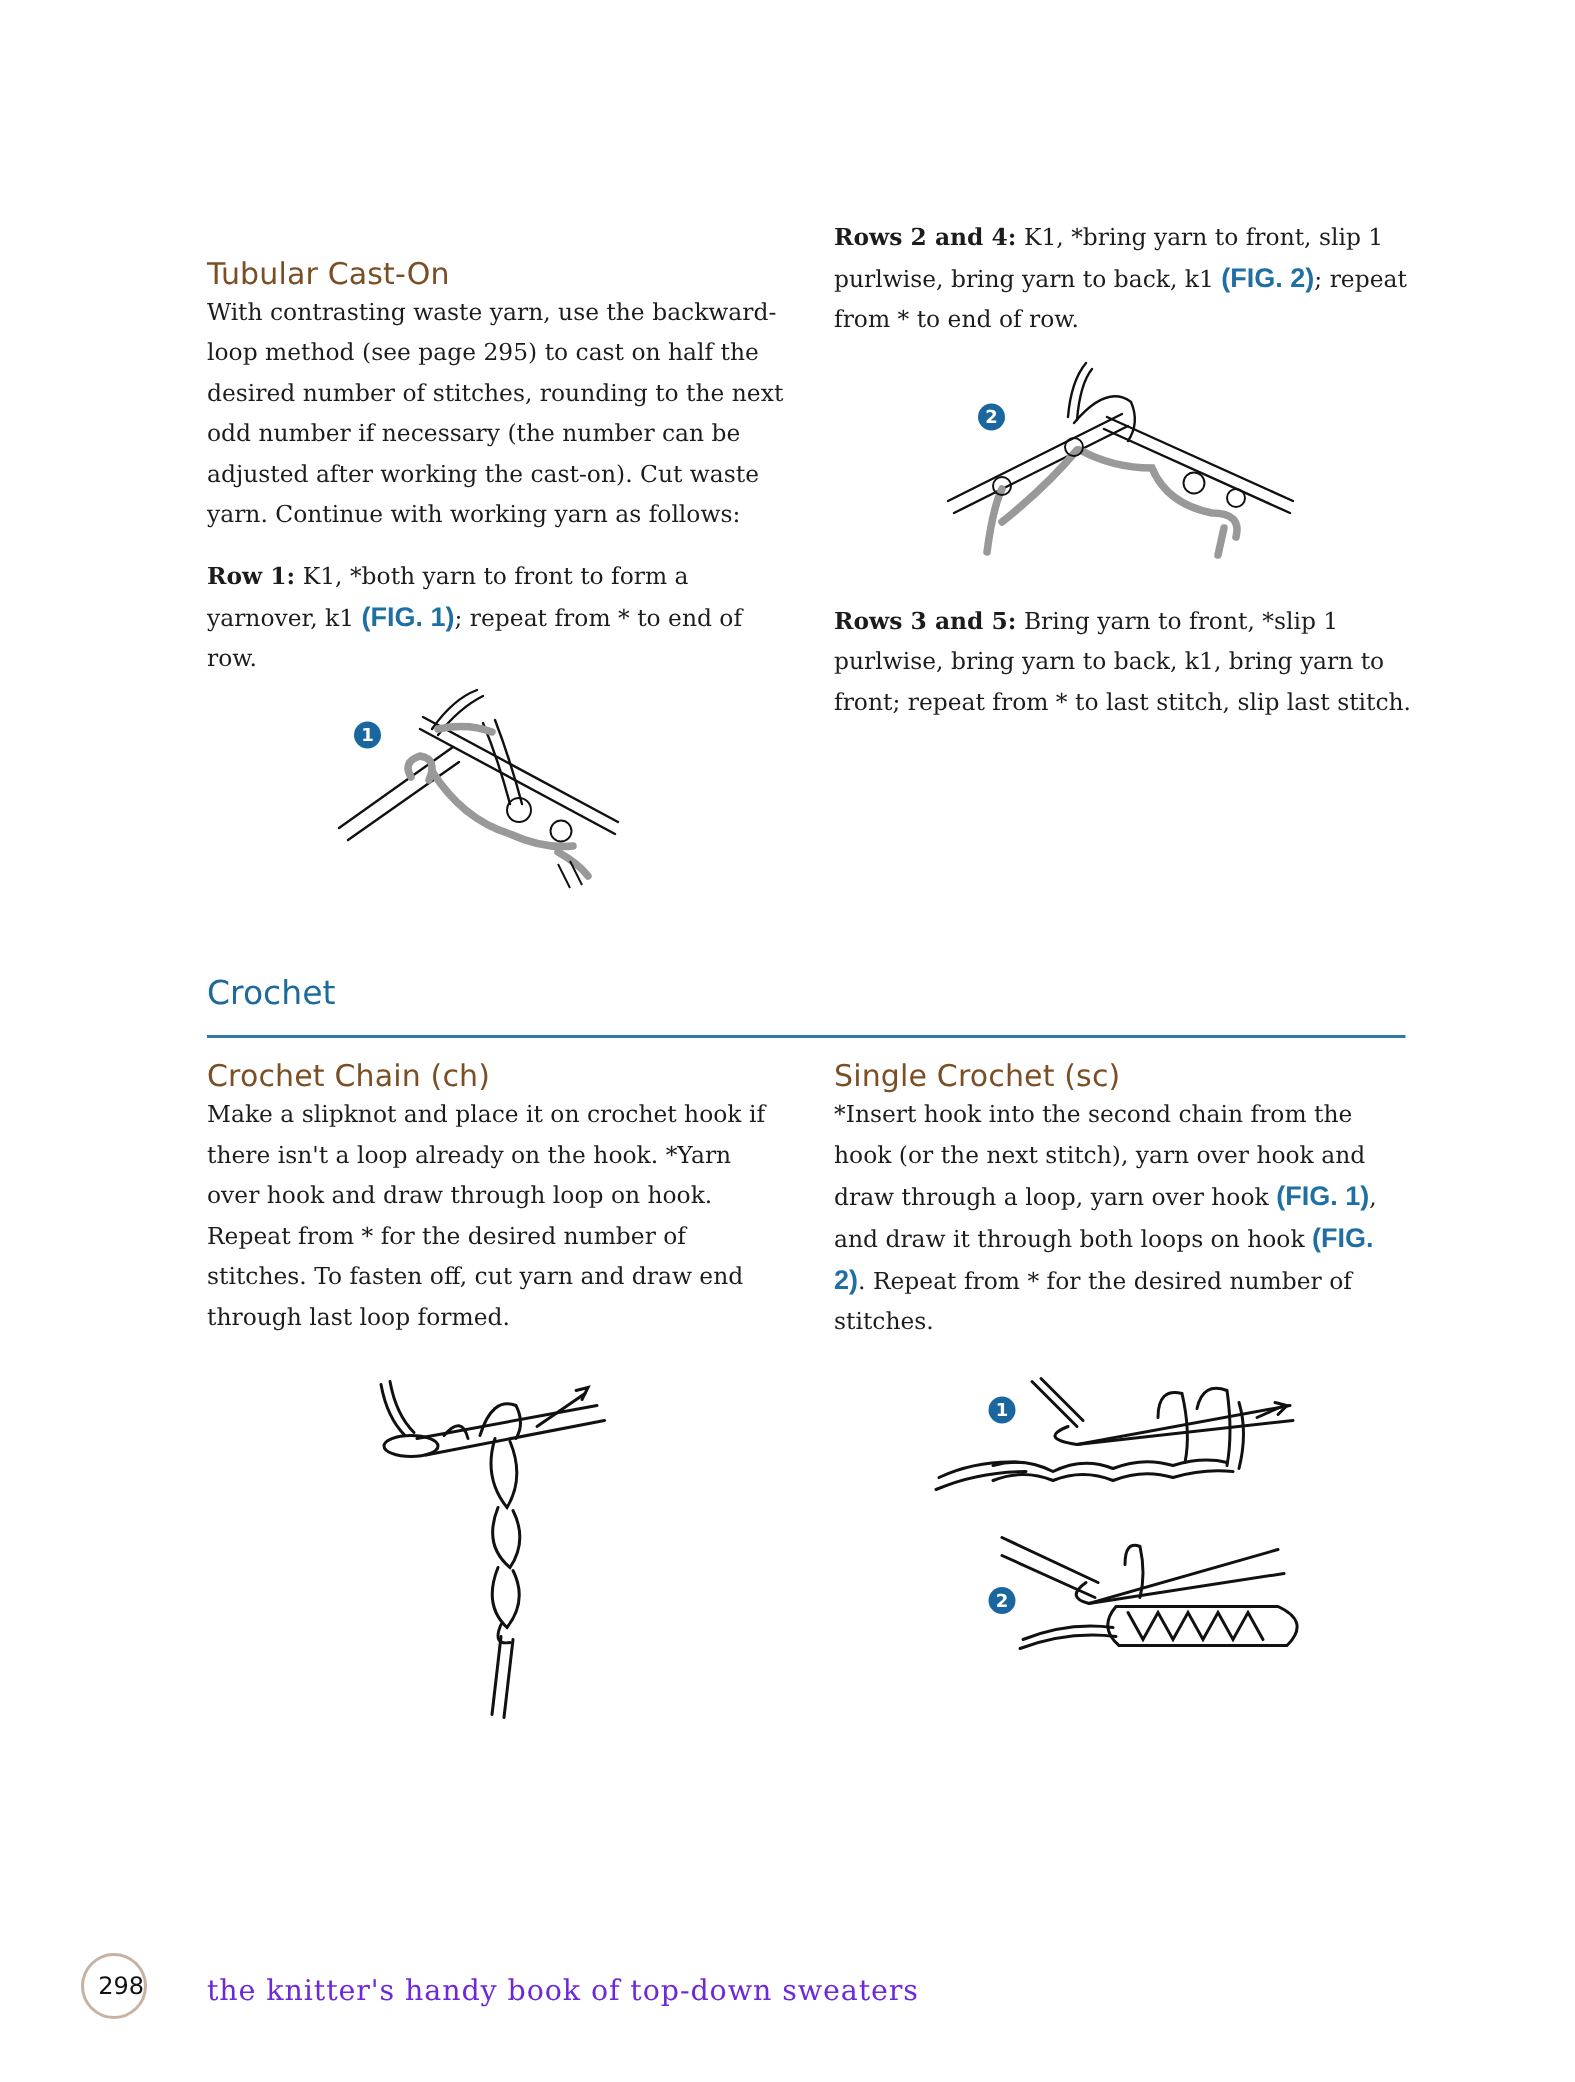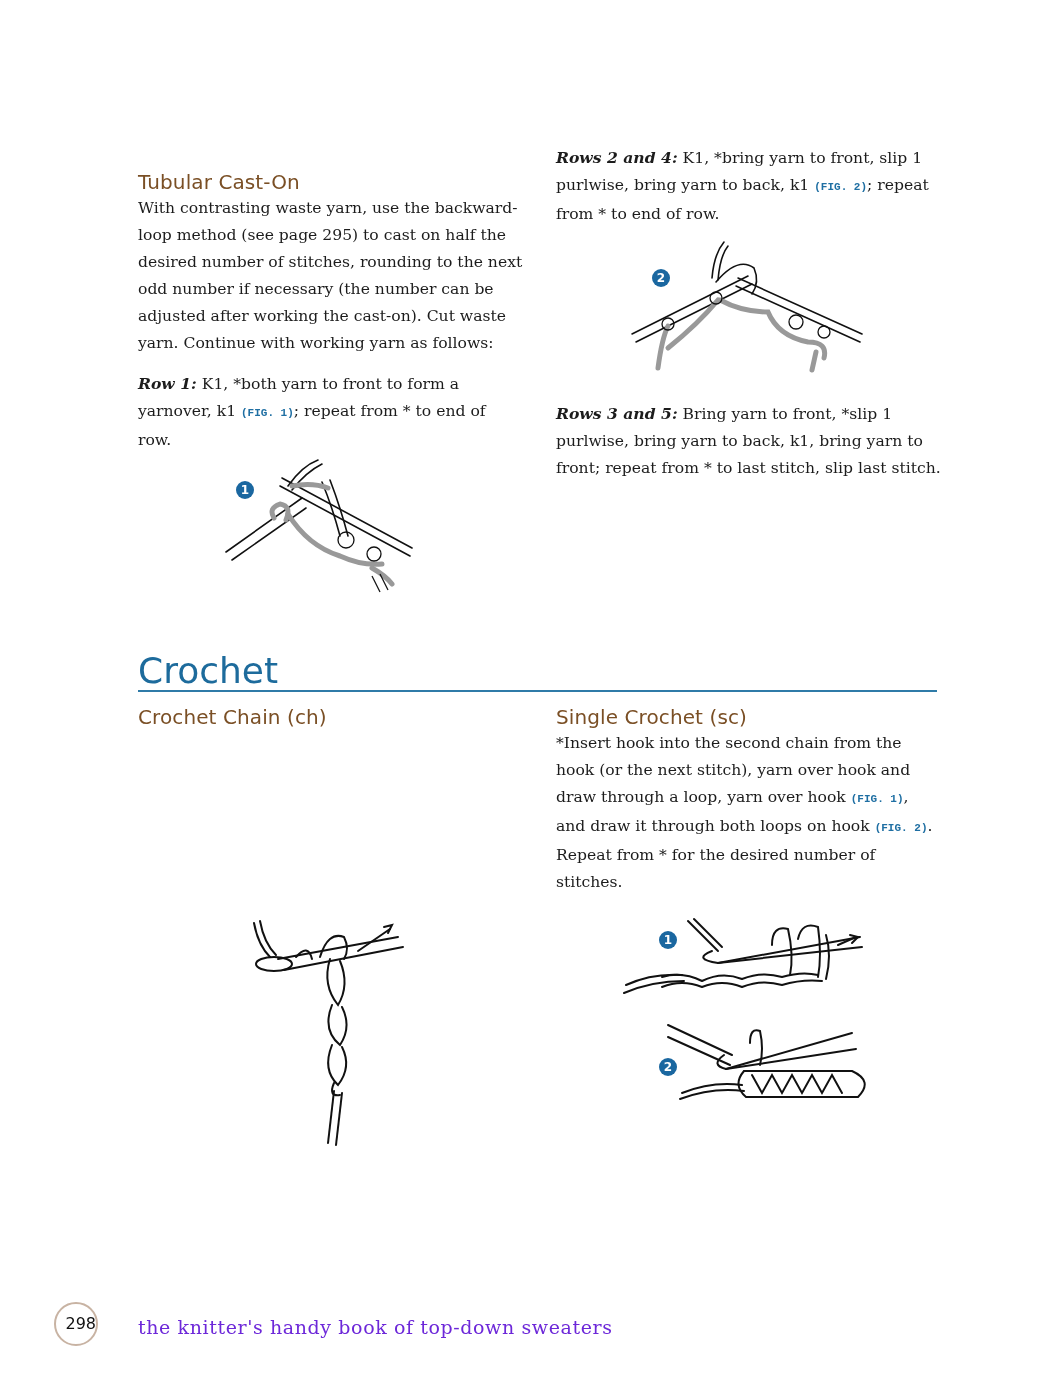--- a/index.html
+++ b/index.html
@@ -3,24 +3,24 @@
 <meta charset="utf-8">
 <style>
   html, body { margin: 0; padding: 0; background: #ffffff; }
   body { width: 1050px; height: 1388px; position: relative; overflow: hidden;
          font-family: "DejaVu Serif", serif; color: #1c1c1c; }
   .col { position: absolute; width: 385px; }
   .h3 { font-family: "DejaVu Sans", sans-serif; color: #7a4f25; font-size: 20px;
         font-weight: 500; letter-spacing: 0.1px; margin: 0; line-height: 26px; }
   p { margin: 0; font-size: 15.6px; line-height: 27px; }
   p + p { margin-top: 13px; }
-  .b { font-weight: bold; font-style: italic; }
-  .fig { font-family: Liberation Mono, monospace; color: #1f6fa3; font-weight: bold; font-size: 11px; }
+  .b { font-weight: bold; }
+  .fig { font-family: Liberation Sans, sans-serif; color: #1f6fa3; font-weight: bold; font-size: 18px; }
   .h2 { position: absolute; left: 138px; top: 650px; font-family: "DejaVu Sans", sans-serif;
-        color: #1d6b9c; font-size: 36px; margin: 0; font-weight: 500; }
+        color: #1d6b9c; font-size: 22px; margin: 0; font-weight: 500; }
   .rule { position: absolute; left: 138px; top: 690px; width: 799px; height: 1.5px; background: #2f7ba8; }
   .num-badge { position: absolute; width: 18px; height: 18px; border-radius: 50%; background: #1a67a0;
                color: #fff; font-family: "DejaVu Sans", sans-serif; font-weight: bold; font-size: 12px;
                line-height: 18px; text-align: center; }
   svg.illus { position: absolute; }
   .folio { position: absolute; left: 54px; top: 1302px; width: 40px; height: 40px; border-radius: 50%;
            border: 2.5px solid #c8b3a3; font-family: "DejaVu Sans", sans-serif; font-size: 16px;
            line-height: 40px; text-align: right; color: #111; }
   .running { position: absolute; left: 138px; top: 1316px; font-family: "DejaVu Serif", serif;
              color: #6d28d9; font-size: 19px; letter-spacing: 0.6px; }
@@ -97,20 +97,21 @@
   <p>
     <span class="b">Rows 3 and 5:</span><span> Bring yarn to front, *slip 1 purlwise, bring yarn to back, k1, bring yarn to front; repeat from * to last stitch, slip last stitch.</span>
   </p>
 </div>
 
 <h2 class="h2">Crochet</h2>
 <div class="rule"></div>
 
 <div class="col" style="left:138px; top:704px;">
   <h3 class="h3">Crochet Chain (ch)</h3>
+  <p>Make a slipknot and place it on crochet hook if there isn't a loop already on the hook. *Yarn over hook and draw through loop on hook. Repeat from * for the desired number of stitches. To fasten off, cut yarn and draw end through last loop formed.</p>
 </div>
 
 <div class="col" style="left:556px; top:704px;">
   <h3 class="h3">Single Crochet (sc)</h3>
   <p>
     <span>*Insert hook into the second chain from the hook (or the next stitch), yarn over hook and draw through a loop, yarn over hook </span><span class="fig">(FIG. 1)</span><span>, and draw it through both loops on hook </span><span class="fig">(FIG. 2)</span><span>. Repeat from * for the desired number of stitches.</span>
   </p>
 </div>
 
 <svg class="illus" style="left:248px; top:915px;" width="170" height="235" viewBox="0 0 170 235">

